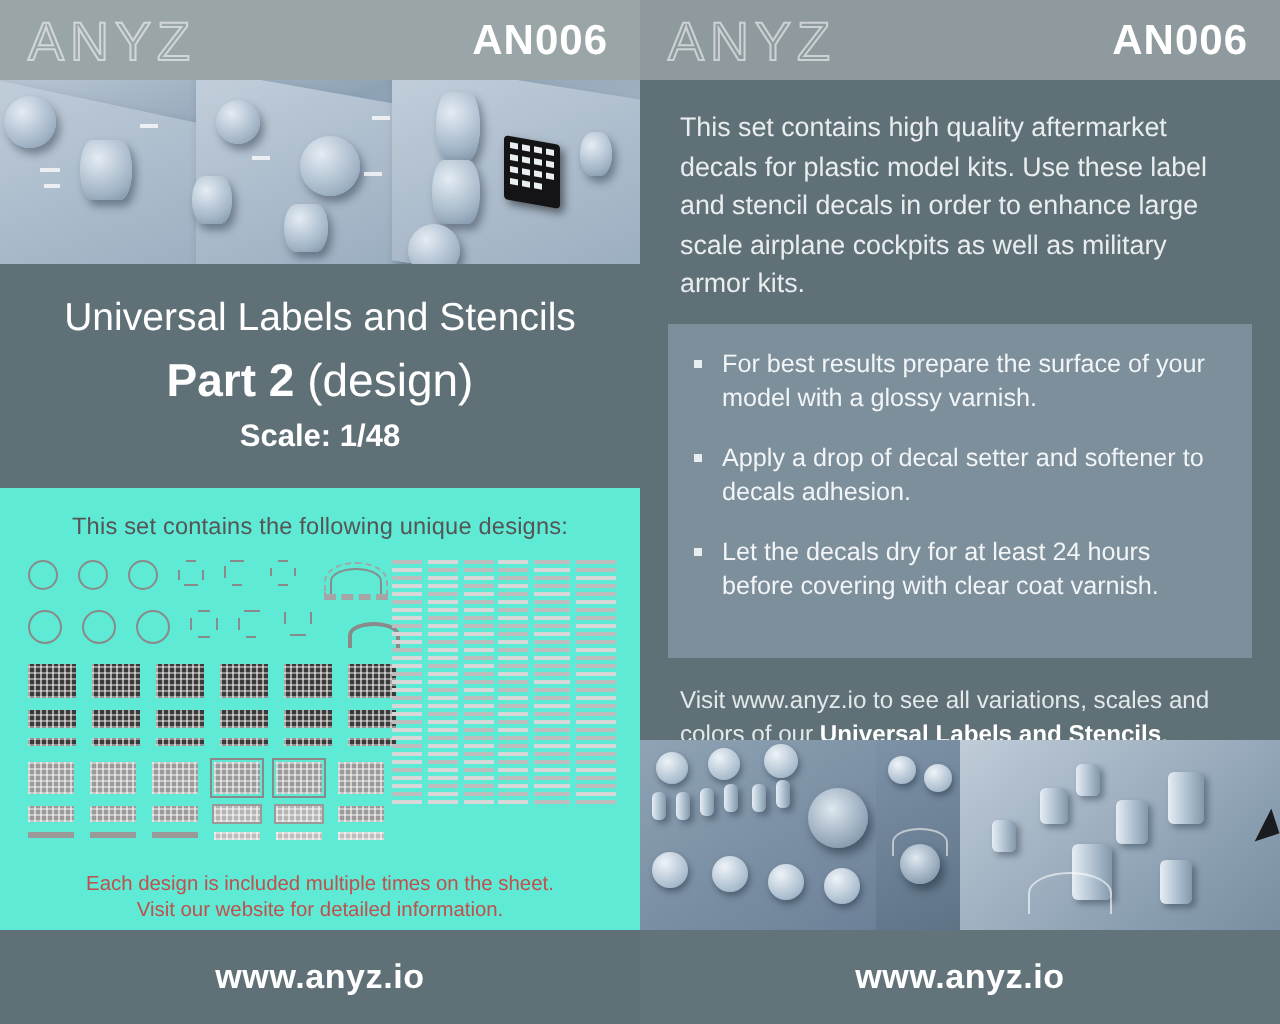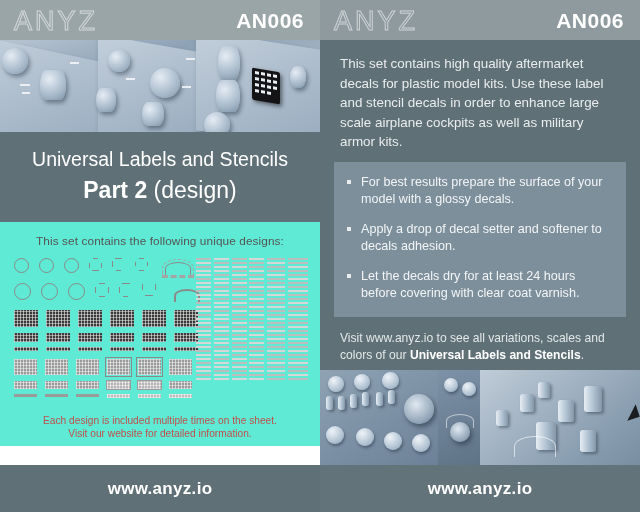--- a/index.html
+++ b/index.html
@@ -67,21 +67,21 @@
   .footer span{color:#fff;font-weight:bold;font-size:17px;letter-spacing:.3px;}
   .footer.right{background:#62737a;}
 
   
   .rpanel{position:relative;background:#5f7076;height:330px;}
   .desc{color:#e9edef;font-size:13.4px;line-height:19.5px;padding:14px 18px 10px 20px;}
   .bullets{background:#7d8f9b;margin:0 14px;padding:12px 12px 14px 10px;}
   .bullets ul{margin:0;padding:0;list-style:none;}
   .bullets li{position:relative;color:#f2f5f7;font-size:12.6px;line-height:17.5px;
               padding-left:17px;margin-bottom:12px;}
-  .bullets li:last-child{margin-bottom:0;}
+  .bullets li:last-child{margin-bottom:12px;}
   .bullets li::before{content:"";position:absolute;left:3px;top:6px;width:4px;height:4px;background:#e8edf0;}
   .visit{color:#e3e8ea;font-size:12.1px;line-height:17px;padding:13px 20px 0 20px;}
   .visit b{font-weight:bold;color:#fff;}
 
   
   .photos3{position:absolute;left:0;bottom:47px;width:320px;height:95px;display:flex;}
   .pt{position:relative;overflow:hidden;}
   .pt1{width:118px;background:linear-gradient(150deg,#8fa3b5,#6c8097);}
   .pt2{width:42px;background:linear-gradient(160deg,#7d92a7,#5f7387);}
   .pt3{flex:1;background:linear-gradient(140deg,#c0ccd8,#8b9fb2 70%,#7a8ea2);}
@@ -148,20 +148,21 @@
       <div class="tickmark" style="left:182px;top:46px;width:9px;"></div>
       <div class="tickmark" style="left:186px;top:18px;width:9px;"></div>
     </div>
 
     <div class="title-block">
       <div class="t1">Universal Labels and Stencils</div>
       <div class="t2">
         <b>Part 2</b>
         <span>(design)</span>
       </div>
+      <div class="t3">Scale: 1/48</div>
     </div>
 
     <div class="sheet">
       <div class="sheet-hd">This set contains the following unique designs:</div>
 
       <div class="designs">
 
         <div class="row" style="gap:10px;height:20px;margin-bottom:5px;">
           <div class="circ" style="width:13px;height:13px;"></div>
           <div class="circ" style="width:13px;height:13px;"></div>
@@ -552,21 +553,21 @@
     <div class="hdr right">
       <div class="logo">ANYZ</div>
       <div class="code">AN006</div>
     </div>
 
     <div class="rpanel">
       <div class="desc">This set contains high quality aftermarket decals for plastic model kits. Use these  label and stencil decals in order to enhance large scale airplane cockpits as well as military armor kits.</div>
 
       <div class="bullets">
         <ul>
-          <li>For best results prepare the surface of your model with a glossy decals.</li>
+          <li>For best results prepare the surface of your model with a glossy varnish.</li>
           <li>Apply a drop of decal setter and softener to decals adhesion.</li>
           <li>Let the decals dry for at least 24 hours before covering with clear coat varnish.</li>
         </ul>
       </div>
 
       <div class="visit">
         <span>Visit www.anyz.io to see all variations, scales and colors of our </span><b>Universal Labels and Stencils</b><span>.</span>
       </div>
     </div>
 

